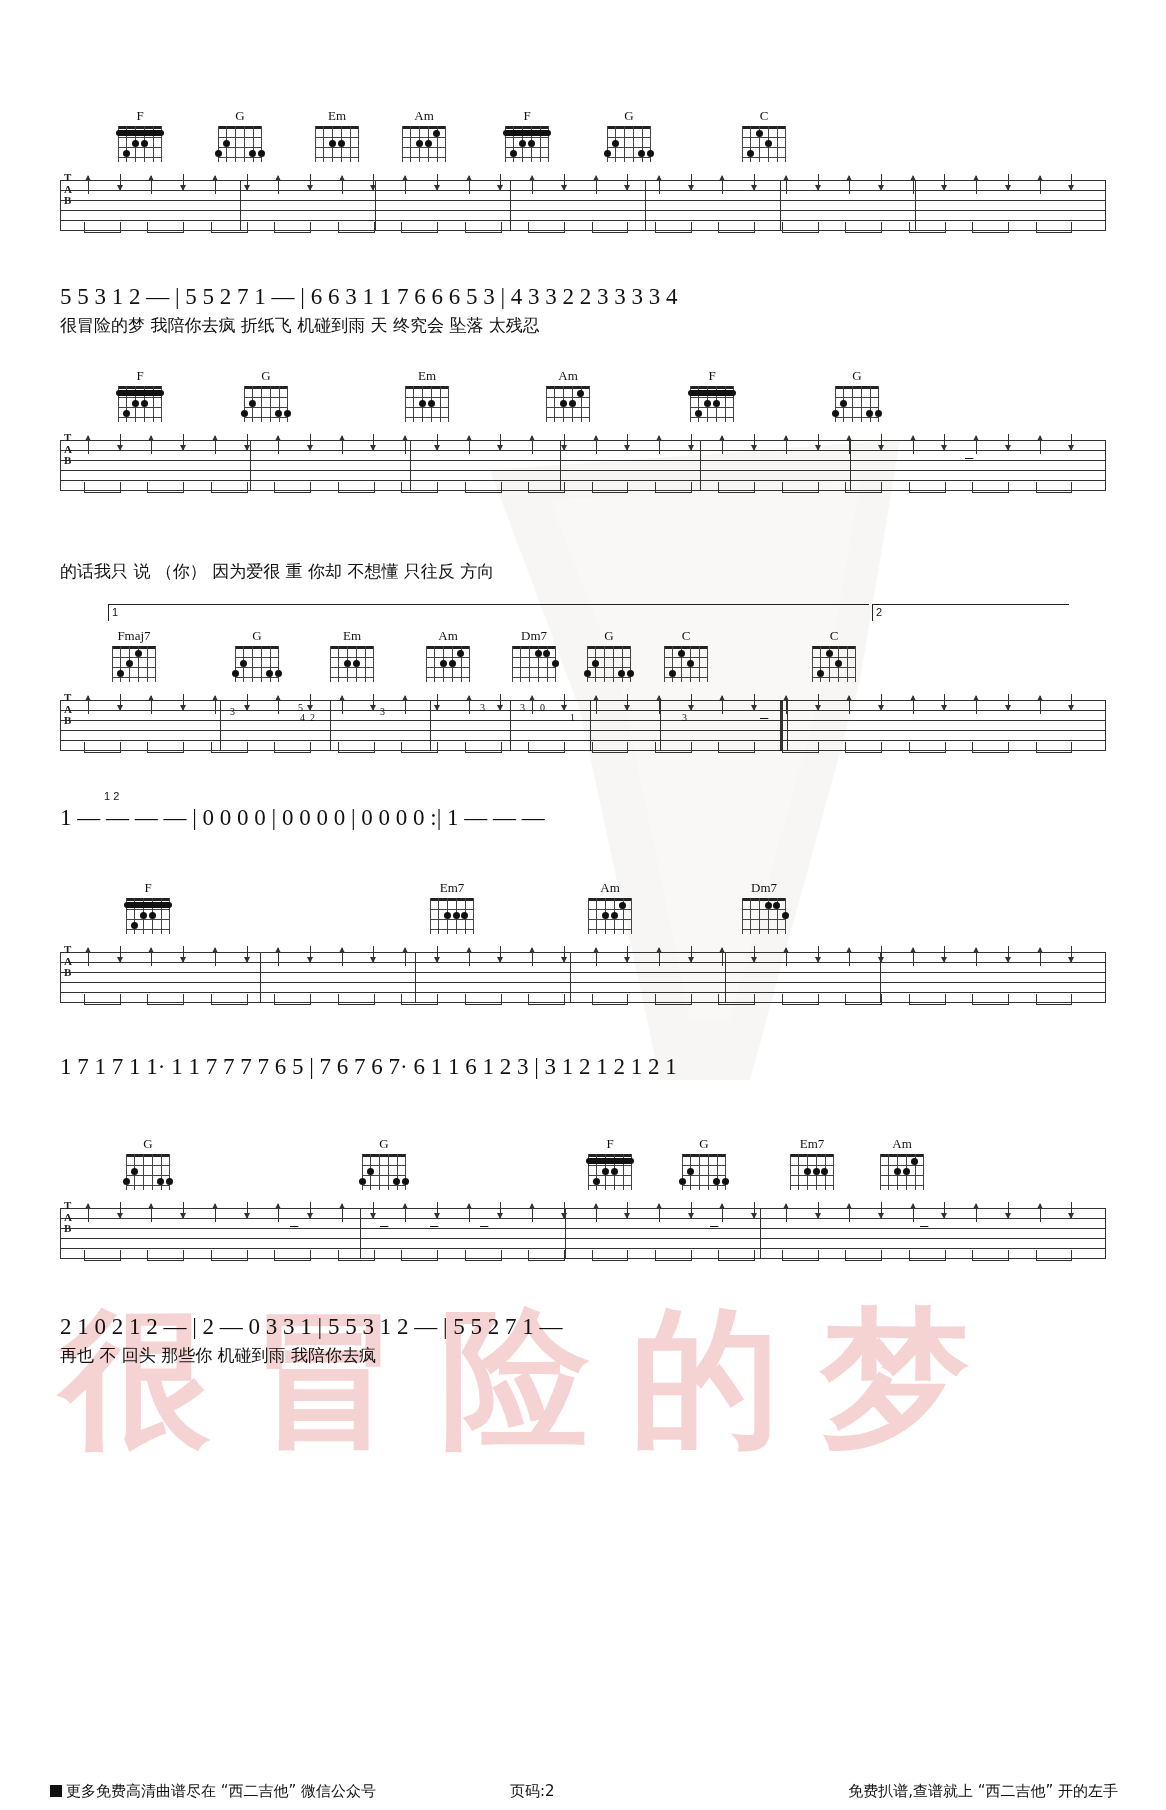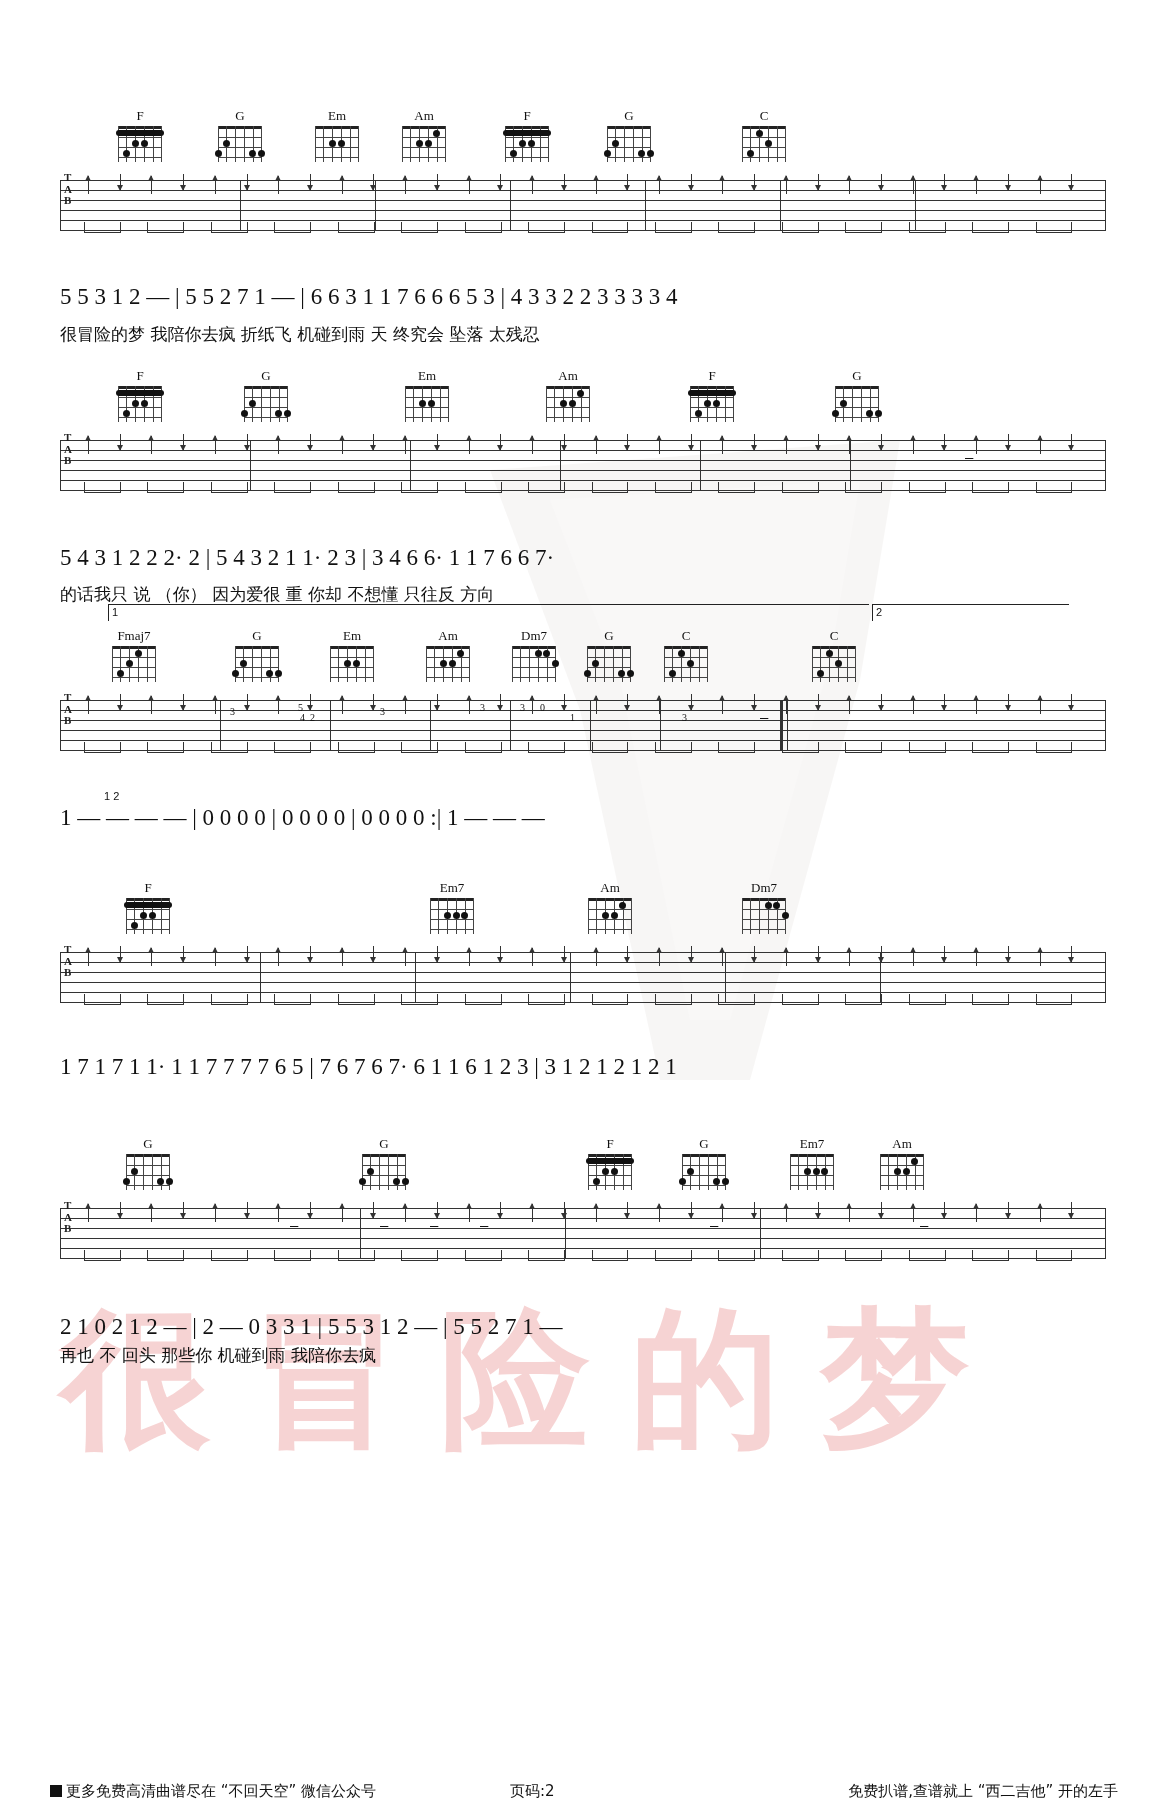--- a/index.html
+++ b/index.html
@@ -216,21 +216,21 @@
       <div class="bl" style="left:855px;top:10px;height:50px"></div>
       <div class="tabmark">T<br>A<br>B</div>
 
     </div>
   </div>
 
   <div id="strums1"></div>
 
   <div class="numline" style="top:285px;">
     <div class="nums">5 5 3 1 2  —   | 5 5 2 7 1  —   | 6 6 3 1 1 7 6 6 6 5 3 | 4 3 3 2 2  3 3 3 3 4</div>
-    <div class="lyr" style="margin-top:18px;">很冒险的梦     我陪你去疯      折纸飞 机碰到雨 天   终究会 坠落  太残忍</div>
+    <div class="lyr" style="margin-top:9px;">很冒险的梦     我陪你去疯      折纸飞 机碰到雨 天   终究会 坠落  太残忍</div>
   </div>
 
   <div class="system" style="top:368px;height:160px;">
     <div class="chord" style="left:118px;top:0;">
       <div class="cname">F</div>
       <div class="grid">
           <div class="nut"></div>
         <div class="vline" style="left:0"></div>
           <div class="vline" style="left:8px"></div>
           <div class="vline" style="left:17px"></div>
@@ -353,21 +353,20 @@
       <div class="bl" style="left:500px;top:10px;height:50px"></div>
       <div class="bl" style="left:640px;top:10px;height:50px"></div>
       <div class="bl" style="left:790px;top:10px;height:50px"></div>
       <div class="tabmark">T<br>A<br>B</div>
       <div class="dash" style="left:905px;top:18px;">–</div>
     </div>
   </div>
   <div id="strums2"></div>
 
   <div class="numline" style="top:546px;">
-    <div class="nums">5 4 3 1 2 2   2· 2 | 5 4 3 2 1 1·   2 3 | 3 4 6 6·  1 1 7 6 6 7·</div>
     <div class="lyr" style="margin-top:17px;">的话我只 说    （你）  因为爱很 重     你却 不想懂   只往反 方向</div>
   </div>
 
   <div style="position:absolute;left:108px;top:604px;width:760px;height:16px;border-left:1px solid #222;border-top:1px solid #222;"></div>
   <div style="position:absolute;left:112px;top:606px;font-size:11px;">1</div>
   <div style="position:absolute;left:872px;top:604px;width:196px;height:16px;border-left:1px solid #222;border-top:1px solid #222;"></div>
   <div style="position:absolute;left:876px;top:606px;font-size:11px;">2</div>
 
   <div class="system" style="top:628px;height:170px;">
     <div class="chord" style="left:112px;top:0;">
@@ -789,21 +788,21 @@
     </div>
   </div>
   <div id="strums5"></div>
 
   <div class="numline" style="top:1315px;">
     <div class="nums">2 1 0 2 1 2   —  | 2  —  0 3 3 1 | 5 5 3 1 2  —  | 5 5 2 7 1   —</div>
     <div class="lyr" style="margin-top:9px;">再也 不 回头           那些你  机碰到雨      我陪你去疯</div>
   </div>
 
   <div class="footer">
-    <div class="l"><span class="sq"></span><span>更多免费高清曲谱尽在 “不回天空” 微信公众号</span></div>
+    <div class="l"><span class="sq"></span><span>更多免费高清曲谱尽在 “西二吉他” 微信公众号</span></div>
     <div class="c">页码:2</div>
     <div class="r">免费扒谱,查谱就上 “西二吉他” 开的左手</div>
   </div>
 
 <div style="position: absolute; left: 0px; top: 170px; width: 1166px; height: 64px;">
       <div class="arrow up" style="left: 88px; top: 6px; height: 18px;"></div>
       <div class="arrow down" style="left: 119.719px; top: 4px; height: 16px;"></div>
       <div class="arrow up" style="left: 151.438px; top: 6px; height: 18px;"></div>
       <div class="arrow down" style="left: 183.156px; top: 4px; height: 16px;"></div>
       <div class="arrow up" style="left: 214.875px; top: 6px; height: 18px;"></div>

